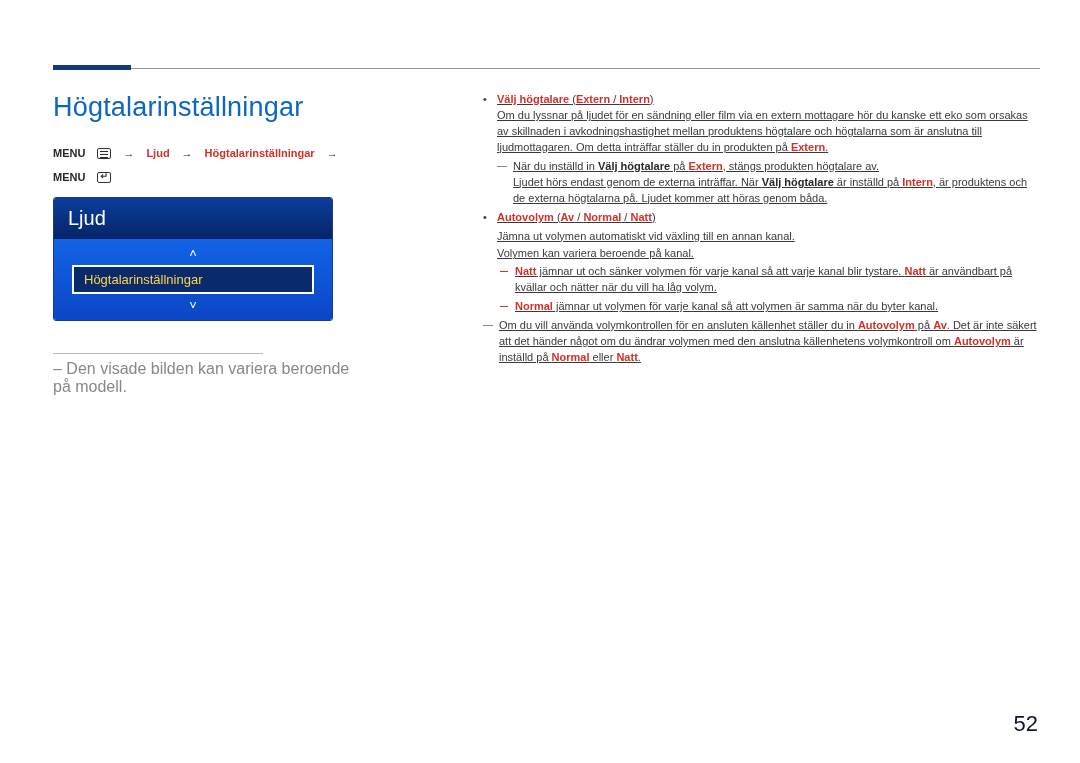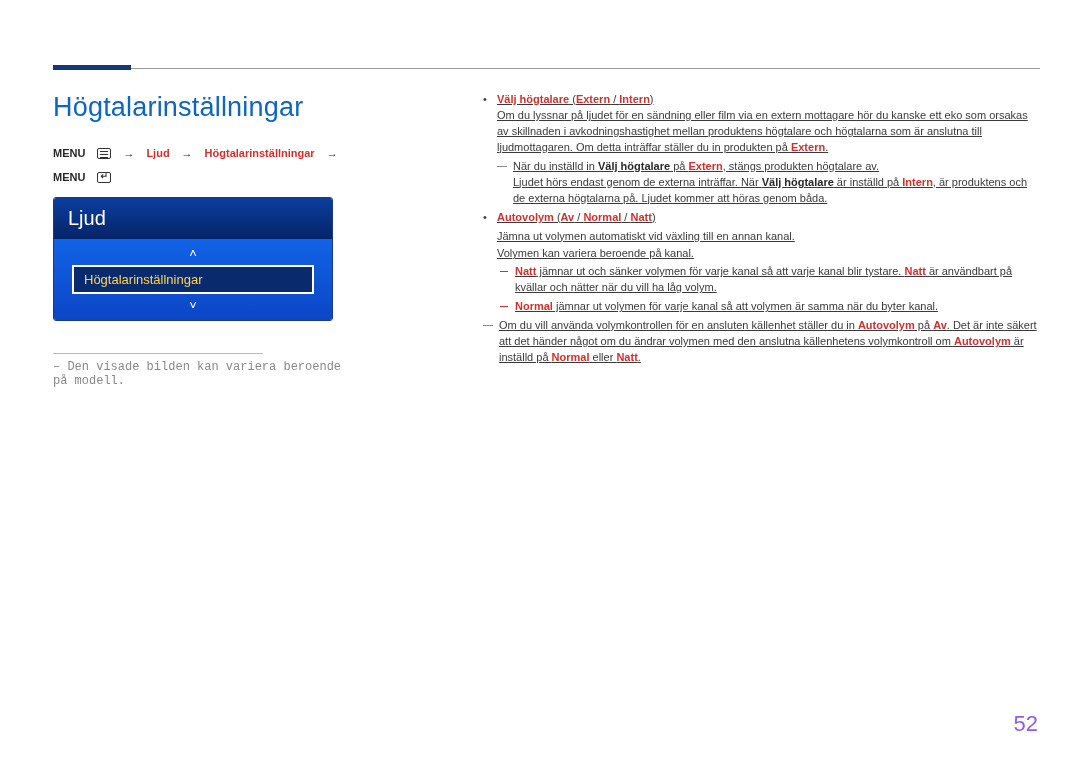--- a/index.html
+++ b/index.html
@@ -25,21 +25,21 @@
     top: 65px;
     width: 78px;
     height: 5px;
     background: #16387a;
   }
   .page-number {
     position: absolute;
     right: 42px;
     bottom: 26px;
     font-size: 22px;
-    color: #8b5cf6;
+    color: #0f172a;
     font-weight: 300;
   }
   .page {
     position: absolute;
     left: 53px;
     top: 92px;
     right: 40px;
     display: flex;
     gap: 130px;
   }
@@ -129,23 +129,22 @@
   }
 
   .footnote-rule {
     width: 210px;
     height: 1px;
     background: #bbb;
     margin-top: 32px;
     margin-bottom: 6px;
   }
   .footnote {
-    font-size: 12px;
+    font-size: 16px;
     color: #888;
-    font-family: Liberation Mono, monospace;
   }
 
   ul.bullets { list-style: none; }
   ul.bullets > li { position: relative; padding-left: 14px; margin-bottom: 3px; }
   ul.bullets > li::before {
     content: "•";
     position: absolute;
     left: 0;
     top: 0;
     color: #3a3a3a;

